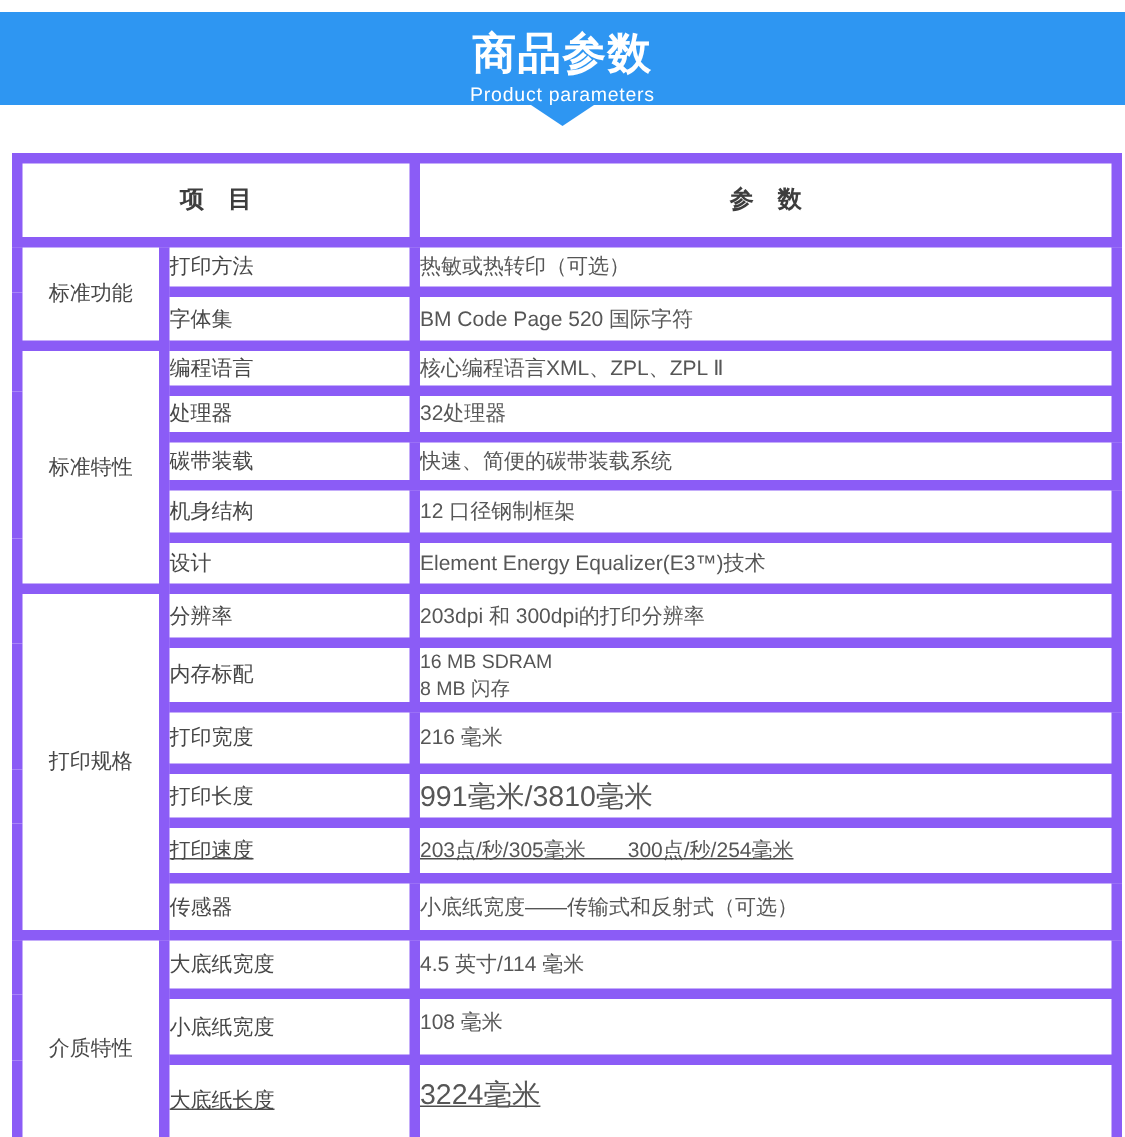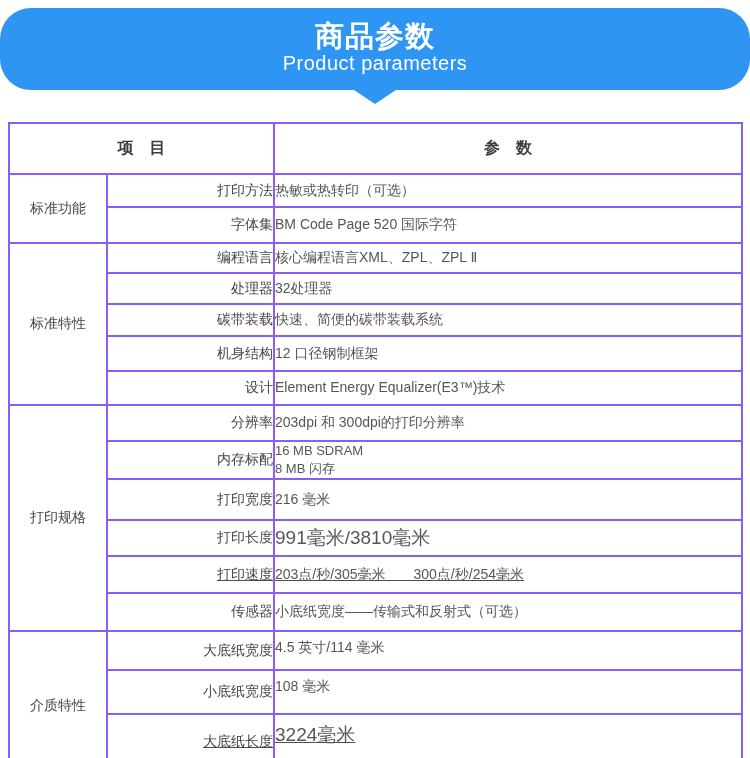--- a/index.html
+++ b/index.html
@@ -7,35 +7,34 @@
     padding: 0;
     background: #ffffff;
     width: 750px;
     height: 758px;
     overflow: hidden;
     font-family: "Liberation Sans", "DejaVu Sans", sans-serif;
   }
   
   .banner {
     margin-top: 8px;
-    height: 82px;
+    height: 62px;
     background: #2e96f2;
     text-align: center;
     color: #ffffff;
-    border-radius: 31px;
   }
   .banner-title {
     padding-top: 12px;
     font-size: 29px;
     font-weight: bold;
     line-height: 32px;
     letter-spacing: 1px;
   }
   .banner-subtitle {
-    font-size: 20px;
+    font-size: 13px;
     line-height: 22px;
     letter-spacing: 0.5px;
     font-weight: normal;
   }
   .banner-arrow {
     width: 0;
     height: 0;
     margin: 0 auto;
     border-left: 21px solid transparent;
     border-right: 21px solid transparent;
@@ -48,42 +47,42 @@
   table.spec {
     border-collapse: collapse;
     table-layout: fixed;
     width: 733px;
     color: #4d4d4d;
   }
   table.spec col.c1 { width: 98px; }
   table.spec col.c2 { width: 167px; }
   table.spec col.c3 { width: 468px; }
   table.spec th, table.spec td {
-    border: 2px solid #8b5cf6;
+    border: 7px solid #8b5cf6;
     padding: 0;
     font-weight: normal;
     font-size: 14px;
     vertical-align: middle;
     overflow: hidden;
     white-space: nowrap;
   }
   table.spec th {
     height: 49px;
     font-size: 16px;
     font-weight: bold;
     color: #3d3d3d;
     text-align: center;
   }
   td.cat {
     text-align: center;
     font-size: 15px;
     color: #474747;
   }
   td.lbl {
-    text-align: right;
+    text-align: left;
     font-size: 14px;
     color: #474747;
   }
   td.val {
     text-align: left;
     padding-left: 130px;
     color: #565656;
   }
   td.val.small { font-size: 19px; }
   td.val.vtop { vertical-align: top; padding-top: 7px; }

